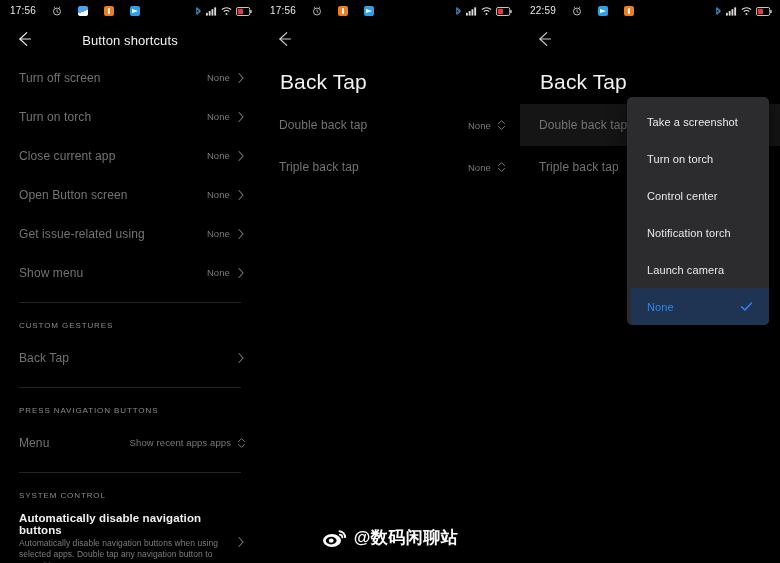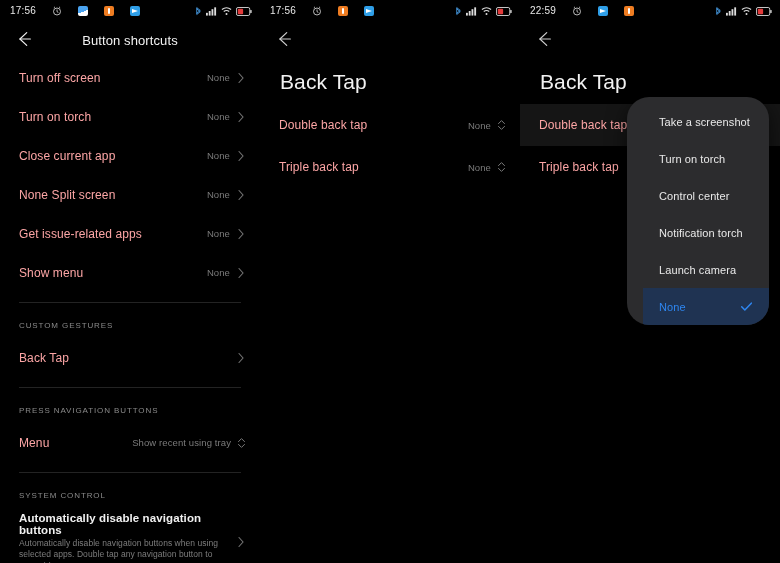--- a/index.html
+++ b/index.html
@@ -98,21 +98,21 @@
   .row {
     display: flex;
     align-items: center;
     height: 39px;
     padding: 0 14px 0 19px;
     cursor: pointer;
   }
   .row.tall { height: 42px; gap: 24px; }
   .row.highlight { background: #151515; }
   .row-label {
-    color: #fca5a5;
+    color: #737373;
     font-size: 12px;
     letter-spacing: .1px;
   }
   .row-right {
     margin-left: auto;
     display: flex;
     align-items: center;
     gap: 6px;
   }
   .row-value {
@@ -164,25 +164,25 @@
     padding: 4px 14px 0 19px;
   }
 
   
   .dropdown {
     position: absolute;
     left: 107px;
     top: 97px;
     width: 142px;
     background: #2c2c2e;
-    border-radius: 22px;
+    border-radius: 5px;
     overflow: hidden;
     box-shadow: 0 6px 20px rgba(0,0,0,.6);
     z-index: 20;
-    padding: 6px 0 0 16px;
+    padding: 6px 0 0 4px;
   }
   .dd-item {
     height: 37px;
     display: flex;
     align-items: center;
     padding: 0 16px;
     color: #e9e9e9;
     font-size: 11px;
     letter-spacing: .1px;
     cursor: pointer;
@@ -308,32 +308,32 @@
         <span class="row-right">
           <span class="row-value">None</span>
           <span class="chev">
               <svg width="10" height="14" viewBox="0 0 10 14">
                 <path d="M3 2.5L7 7l-4 4.5" stroke="#9a9a9a" stroke-width="1.1" fill="none" stroke-linecap="round"></path>
               </svg>
             </span>
         </span>
       </div>
       <div class="row">
-        <span class="row-label">None Split screen</span>
+        <span class="row-label">Open Button screen</span>
         <span class="row-right">
           <span class="row-value">None</span>
           <span class="chev">
               <svg width="10" height="14" viewBox="0 0 10 14">
                 <path d="M3 2.5L7 7l-4 4.5" stroke="#9a9a9a" stroke-width="1.1" fill="none" stroke-linecap="round"></path>
               </svg>
             </span>
         </span>
       </div>
       <div class="row">
-        <span class="row-label">Get issue-related apps</span>
+        <span class="row-label">Get issue-related using</span>
         <span class="row-right">
           <span class="row-value">None</span>
           <span class="chev">
               <svg width="10" height="14" viewBox="0 0 10 14">
                 <path d="M3 2.5L7 7l-4 4.5" stroke="#9a9a9a" stroke-width="1.1" fill="none" stroke-linecap="round"></path>
               </svg>
             </span>
         </span>
       </div>
       <div class="row">
@@ -360,21 +360,21 @@
             </svg>
           </span>
       </span>
     </div>
 
     <div class="divider"></div>
     <div class="section-head">PRESS NAVIGATION BUTTONS</div>
     <div class="row">
       <span class="row-label">Menu</span>
       <span class="row-right">
-        <span class="row-value">Show recent using tray</span>
+        <span class="row-value">Show recent apps apps</span>
         <span class="stepper">
             <svg width="9" height="14" viewBox="0 0 9 14">
               <path d="M1.5 5.6L4.5 2.6l3 3" stroke="#9a9a9a" stroke-width="1" fill="none" stroke-linecap="round"></path>
               <path d="M1.5 8.4l3 3 3-3" stroke="#9a9a9a" stroke-width="1" fill="none" stroke-linecap="round"></path>
             </svg>
           </span>
       </span>
     </div>
 
     <div class="divider"></div>
@@ -563,14 +563,26 @@
         <span>None</span>
         <span class="dd-check">
           <svg width="13" height="13" viewBox="0 0 14 14">
               <path d="M1.8 7.2l3.4 3.6L12.2 3.4" stroke="#2e86f0" stroke-width="1.6" fill="none" stroke-linecap="round" stroke-linejoin="round"></path>
             </svg>
         </span>
       </div>
     </div>
   </div>
 
+  <div class="watermark">
+    <span class="wm-logo">
+      <svg width="26" height="20" viewBox="0 0 26 20">
+        <ellipse cx="10" cy="12.5" rx="9" ry="6.5" fill="#ffffff"></ellipse>
+        <ellipse cx="9.2" cy="12.6" rx="5.4" ry="3.8" fill="#000000"></ellipse>
+        <ellipse cx="9.2" cy="12.6" rx="2.4" ry="2.2" fill="#ffffff"></ellipse>
+        <path d="M17.5 3.2a6.2 6.2 0 0 1 5.6 5.9" stroke="#ffffff" stroke-width="2" fill="none" stroke-linecap="round"></path>
+        <path d="M17.8 6.6a3 3 0 0 1 2.6 2.8" stroke="#ffffff" stroke-width="1.8" fill="none" stroke-linecap="round"></path>
+      </svg>
+    </span>
+    <span class="wm-text">@数码闲聊站</span>
+  </div>
 
 </div>
 
 </body></html>

